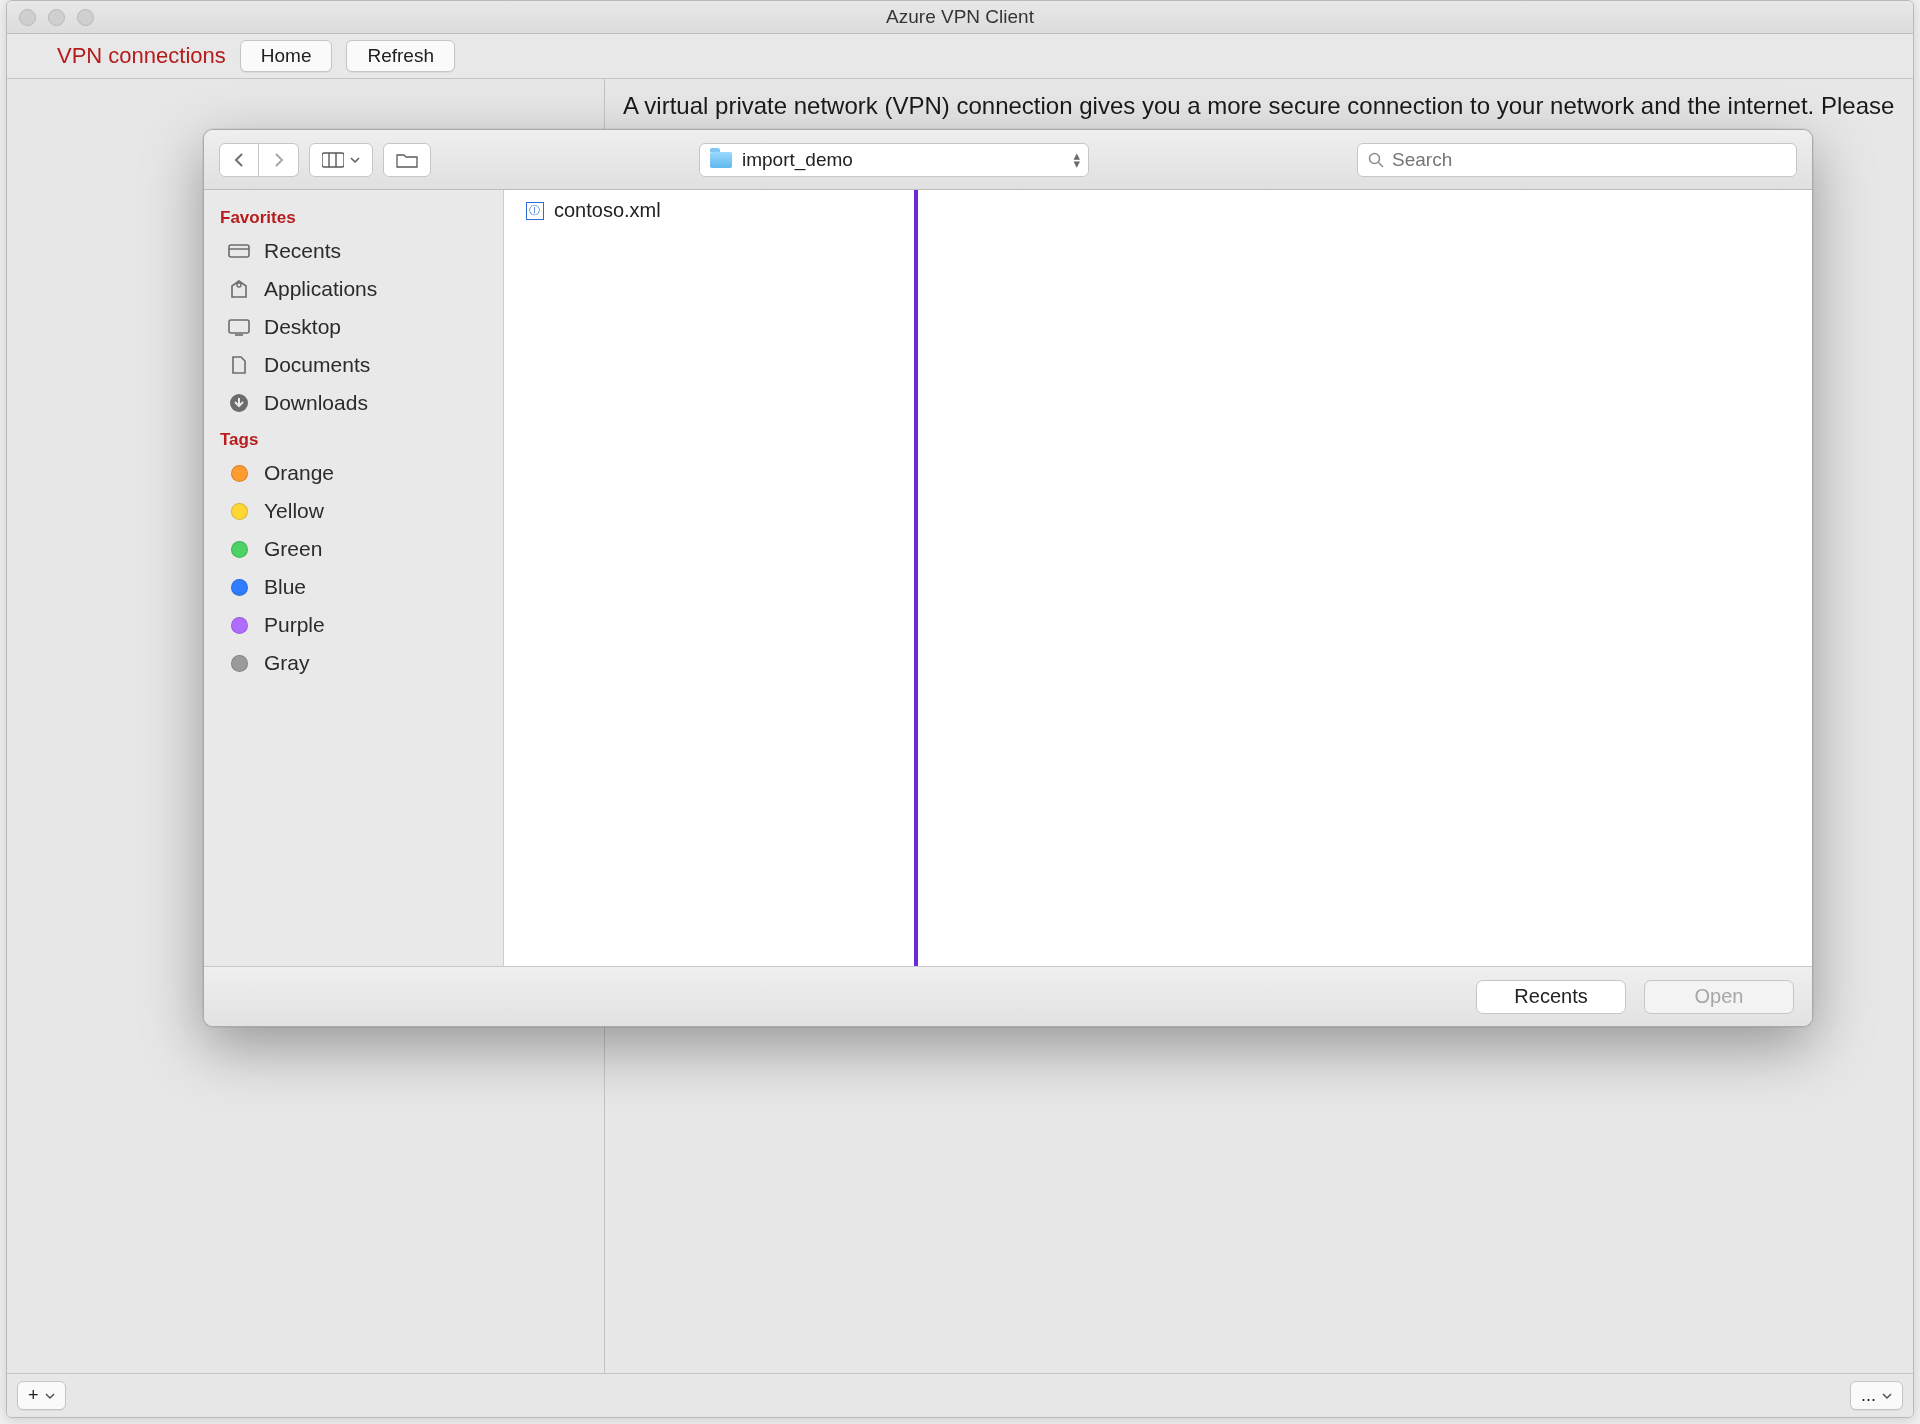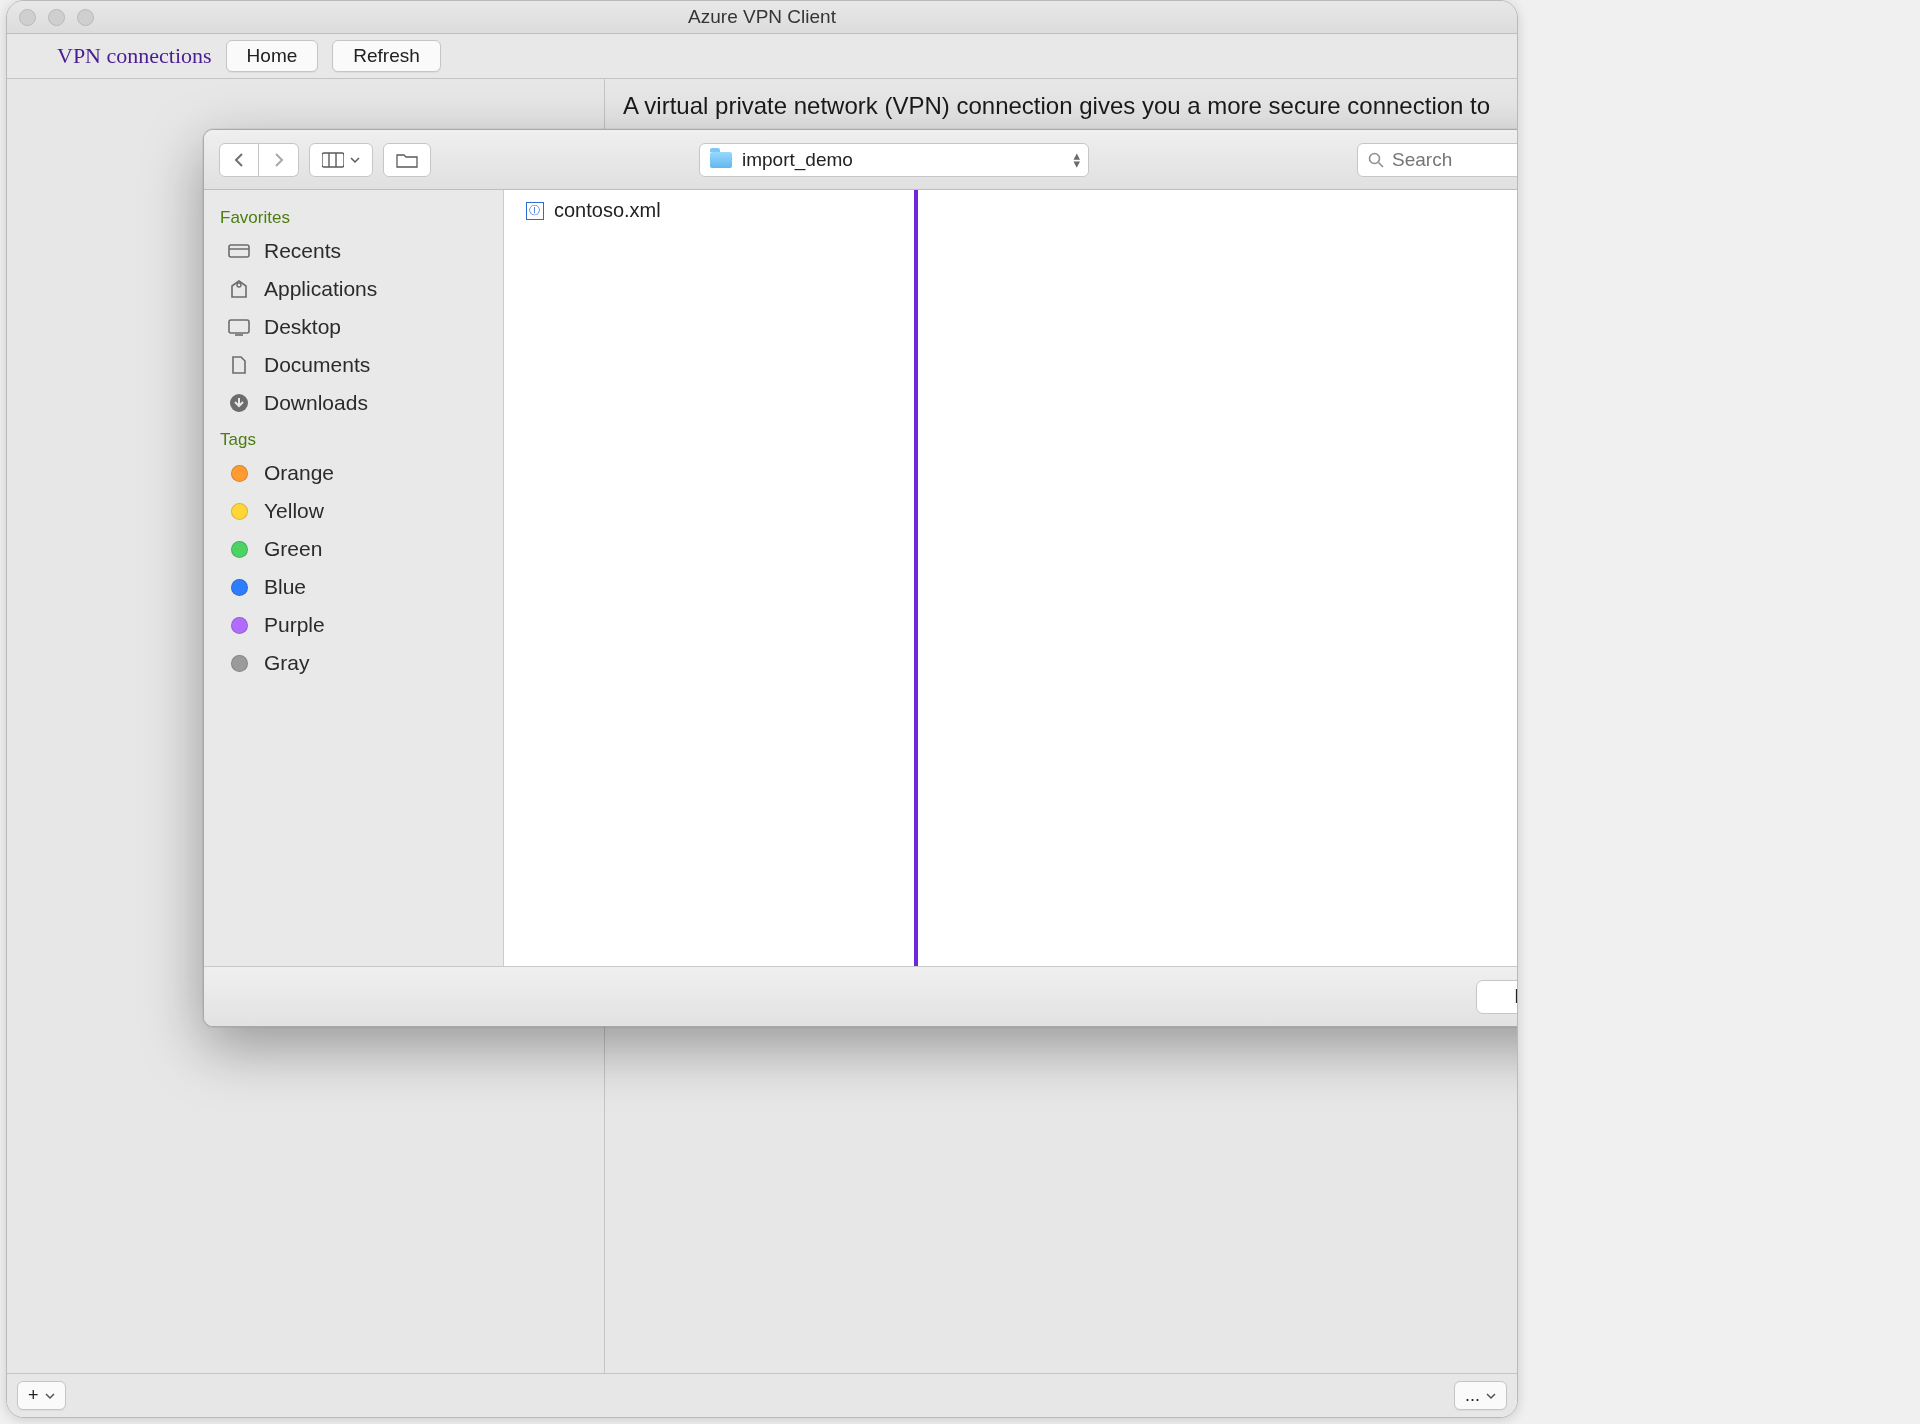--- a/index.html
+++ b/index.html
@@ -9,24 +9,24 @@
   width: 1920px;
   height: 1424px;
   position: relative;
   overflow: hidden;
 }
 
 
 .app-window {
   position: absolute;
   top: 0; left: 6px;
-  width: 1512px; height: 1418px;
+  width: 1908px; height: 1418px;
   background: #ececec;
   border: 1px solid #b9b9b9;
-  border-radius: 18px;
+  border-radius: 6px;
   box-shadow: 0 2px 12px rgba(0,0,0,.15);
   overflow: hidden;
 }
 
 .titlebar {
   height: 33px;
   background: linear-gradient(#e8e8e8, #dcdcdc);
   border-bottom: 1px solid #bdbdbd;
   display: flex;
   align-items: center;
@@ -44,21 +44,21 @@
   font-size: 19px; color: #353535; pointer-events: none;
 }
 
 .app-toolbar {
   height: 45px;
   background: #ededed;
   border-bottom: 1px solid #c8c8c8;
   display: flex; align-items: center;
   padding: 0 10px; gap: 14px;
 }
-.toolbar-label { font-size: 22px; color: #4c1d95; margin-left: 40px; font-family: Liberation Serif, serif; }
+.toolbar-label { font-size: 22px; color: #b91c1c; margin-left: 40px; }
 .mac-btn {
   background: #fff; border: 1px solid #c9c9c9; border-radius: 6px;
   padding: 4px 20px; font-size: 19px; color: #222;
   box-shadow: 0 1px 1px rgba(0,0,0,.05);
 }
 
 .app-body {
   display: flex; height: calc(100% - 78px);
 }
 .left-panel {
@@ -140,21 +140,21 @@
   background: #fff; display:flex; align-items:center; padding: 0 10px; gap:8px;
   font-size: 19px; color:#8a8a8a;
 }
 .search-box svg{ color:#8f8f8f; }
 
 .fd-body { flex:1; display:flex; background:#fff; }
 .fd-sidebar {
   width: 300px; background: #e9e9e9; border-right:1px solid #ccc;
   padding: 10px 0 10px 0; overflow:auto;
 }
-.fd-section { font-size: 17px; color:#4d7c0f; padding: 8px 16px 4px; font-weight:400;}
+.fd-section { font-size: 17px; color:#b91c1c; padding: 8px 16px 4px; font-weight:700;}
 .fd-item {
   display:flex; align-items:center; gap:12px; padding: 7px 16px 7px 22px;
   font-size: 21px; color:#2b2b2b;
 }
 .fd-item .ico { width:26px; display:flex; justify-content:center; color:#6c6c6c;}
 .tag-dot { width:17px; height:17px; border-radius:50%; border:1px solid rgba(0,0,0,.15);}
 
 .fd-filecol {
   width: 414px; border-right:4px solid #6d28d9; padding: 6px 18px;
 }

